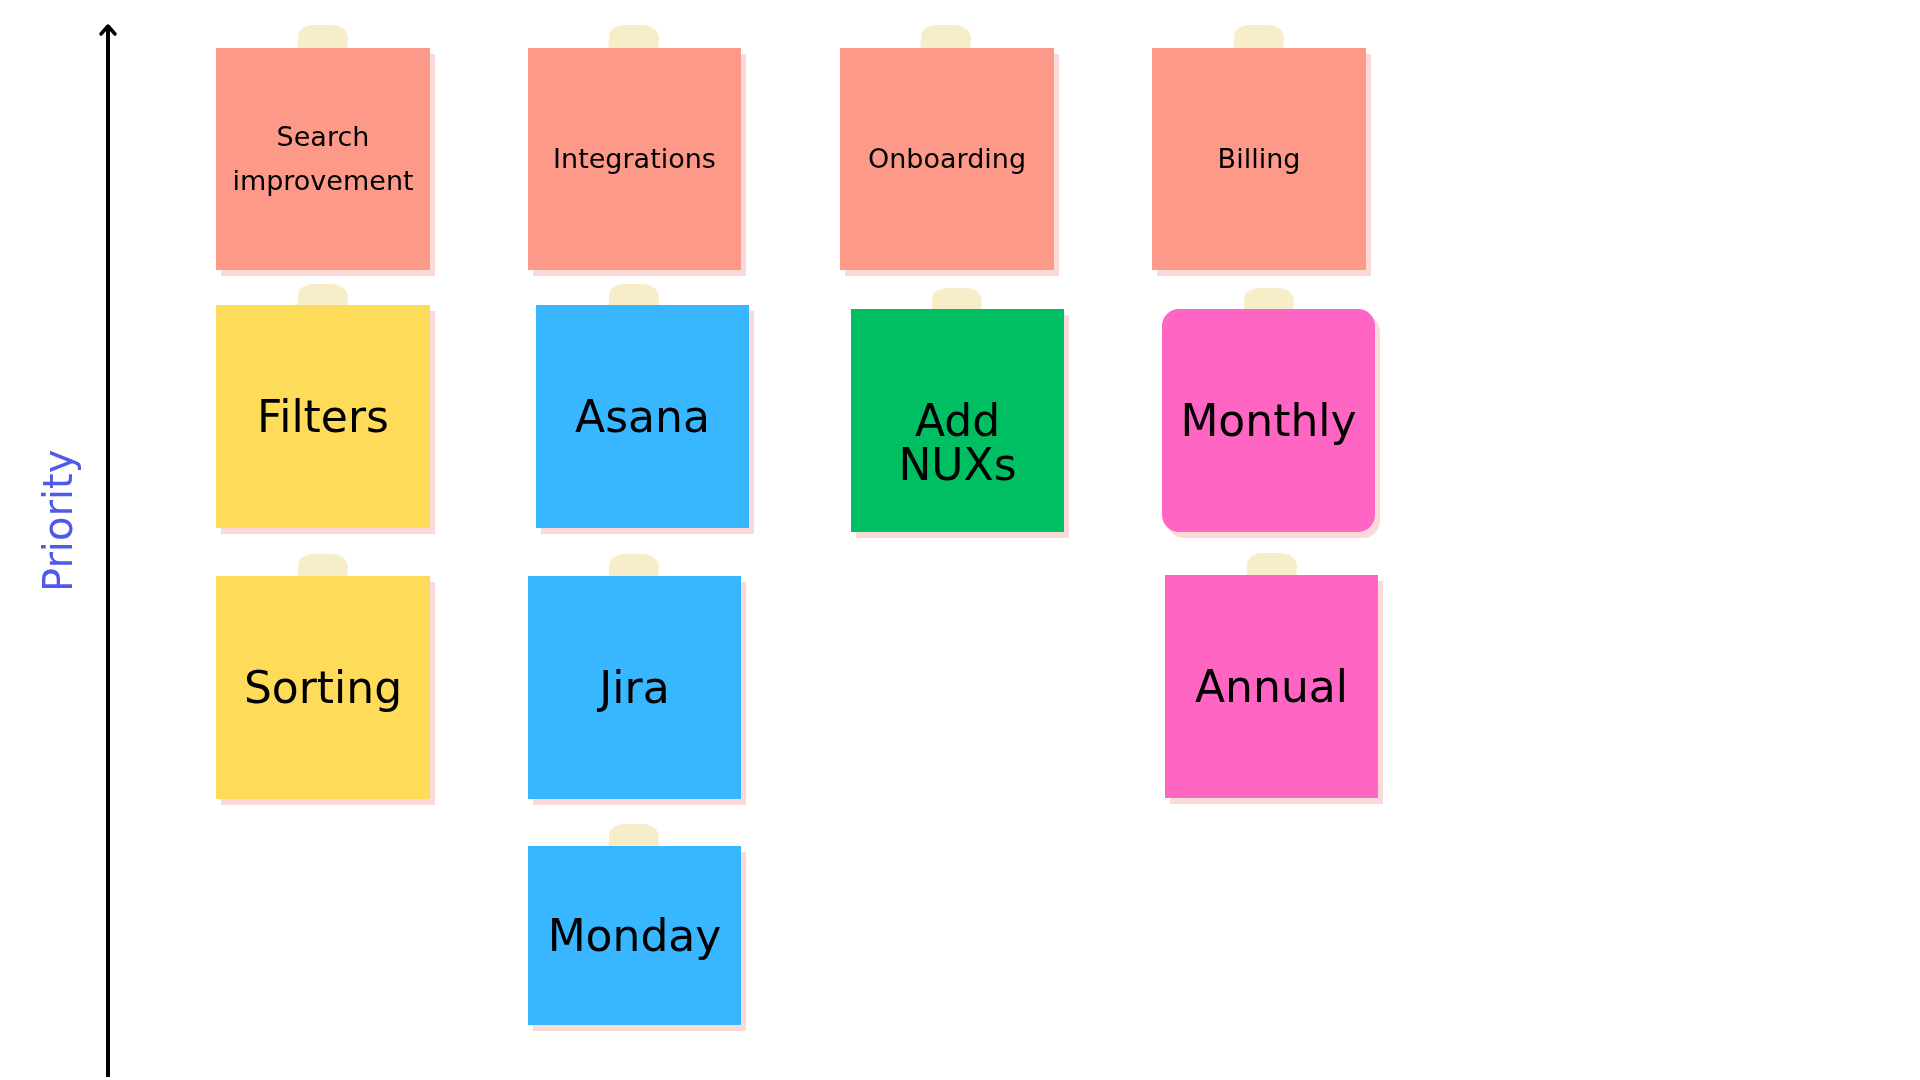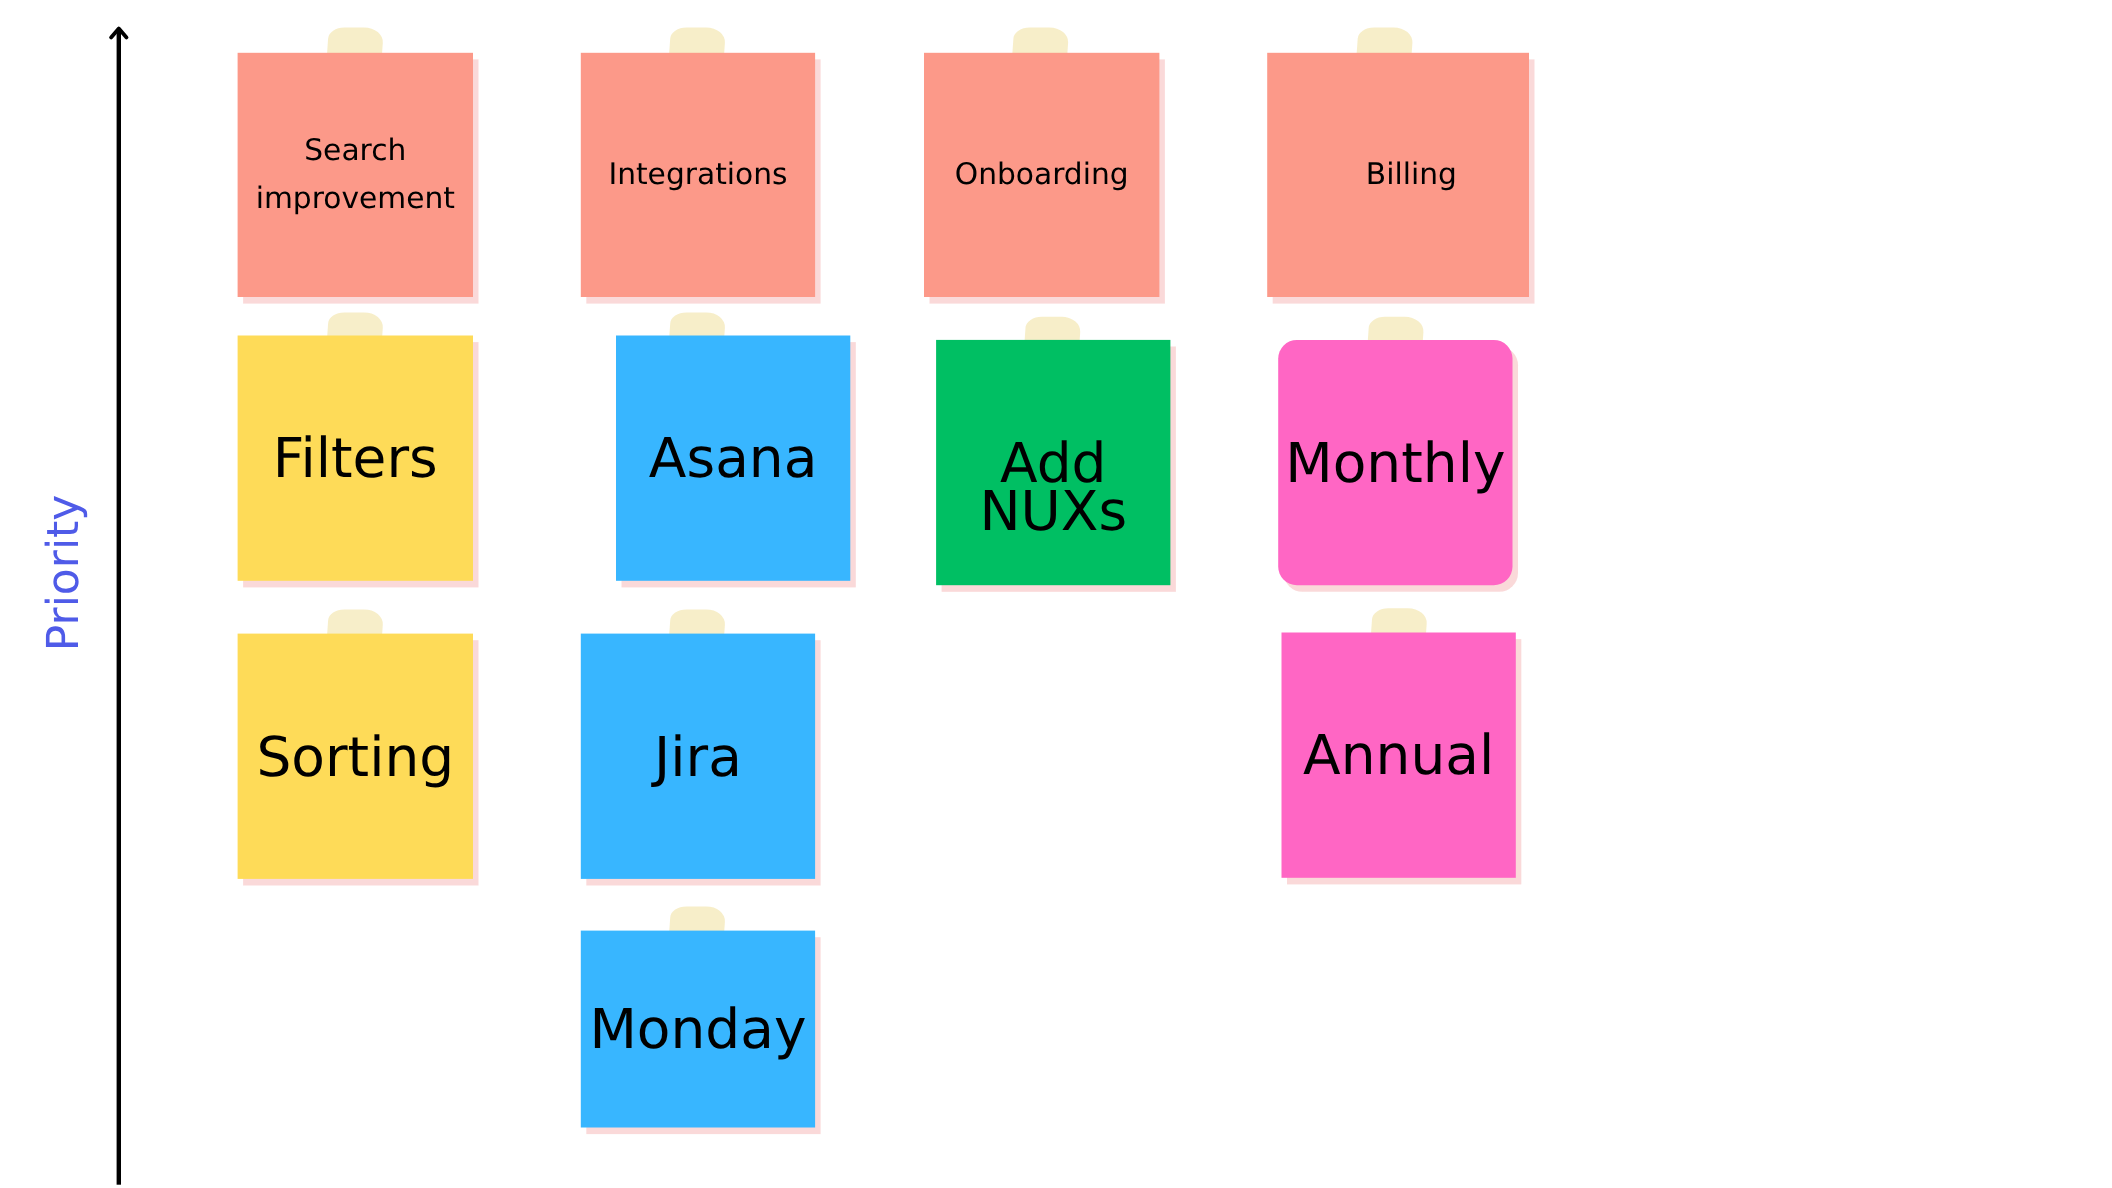--- a/index.html
+++ b/index.html
@@ -7,21 +7,21 @@
   .axis-line { position:absolute; left:106px; top:27px; width:4px; height:1050px; background:#000; }
   .axis-arrow { position:absolute; left:98px; top:22px; width:20px; height:16px; }
   .axis-label { position:absolute; left:-7px; top:505px; width:130px; height:44px; transform:rotate(-90deg); transform-origin:50% 50%;
     color:#4F5BE8; font-size:40px; line-height:44px; text-align:center; font-family:"DejaVu Sans", sans-serif; font-weight:400; }
   .note { position:absolute; display:flex; align-items:center; justify-content:center; text-align:center; color:#000;
     box-shadow: 5px 6px 0 0 rgba(245,170,170,0.45); }
   .note-text { display:block; padding:0 8px; font-family:"DejaVu Sans", sans-serif; }
   .tape { position:absolute; width:50px; height:28px; background:#F6EDC4; opacity:0.92;
     border-radius:14px 18px 2px 2px / 10px 14px 2px 2px; transform:skewX(-4deg); }
   .small { font-size:27px; line-height:44px; }
-  .big { font-size:50px; line-height:44px; }
+  .big { font-size:44px; line-height:44px; }
 </style>
 </head>
 <body>
 
 <div>
   <div class="axis-line"></div>
   <svg class="axis-arrow" viewBox="0 0 20 16">
     <polyline points="3,12 10,4 17,12" fill="none" stroke="#000" stroke-width="3.5" stroke-linecap="round" stroke-linejoin="round"></polyline>
   </svg>
   <div class="axis-label">Priority</div>
@@ -41,21 +41,21 @@
 <div class="note big" style="left:216px;top:576px;width:214px;height:223px;background:#FEDB58;">
   <span class="note-text">Sorting</span>
 </div>
 
 <div class="tape" style="left:609px;top:25px;"></div>
 <div class="note small" style="left:528px;top:48px;width:213px;height:222px;background:#FC9989;">
   <span class="note-text">Integrations</span>
 </div>
 
 <div class="tape" style="left:609px;top:284px;"></div>
-<div class="note big" style="left:560px;top:305px;width:213px;height:223px;background:#38B6FF;">
+<div class="note big" style="left:536px;top:305px;width:213px;height:223px;background:#38B6FF;">
   <span class="note-text">Asana</span>
 </div>
 
 <div class="tape" style="left:609px;top:554px;"></div>
 <div class="note big" style="left:528px;top:576px;width:213px;height:223px;background:#38B6FF;text-align:right;">
   <span class="note-text">Jira</span>
 </div>
 
 <div class="tape" style="left:609px;top:824px;"></div>
 <div class="note big" style="left:528px;top:846px;width:213px;height:179px;background:#38B6FF;">
@@ -66,21 +66,21 @@
 <div class="note small" style="left:840px;top:48px;width:214px;height:222px;background:#FC9989;">
   <span class="note-text">Onboarding</span>
 </div>
 
 <div class="tape" style="left:932px;top:288px;"></div>
 <div class="note big" style="left:851px;top:309px;width:213px;height:223px;background:#00BF63;">
   <span class="note-text" style="padding:0;margin-top:44px;">Add NUXs</span>
 </div>
 
 <div class="tape" style="left:1234px;top:25px;"></div>
-<div class="note small" style="left:1152px;top:48px;width:214px;height:222px;background:#FC9989;padding-left:24px;">
+<div class="note small" style="left:1152px;top:48px;width:214px;height:222px;background:#FC9989;">
   <span class="note-text">Billing</span>
 </div>
 
 <div class="tape" style="left:1244px;top:288px;"></div>
 <div class="note big" style="left:1162px;top:309px;width:213px;height:223px;background:#FF66C4;border-radius:17px;">
   <span class="note-text">Monthly</span>
 </div>
 
 <div class="tape" style="left:1247px;top:553px;"></div>
 <div class="note big" style="left:1165px;top:575px;width:213px;height:223px;background:#FF66C4;">

